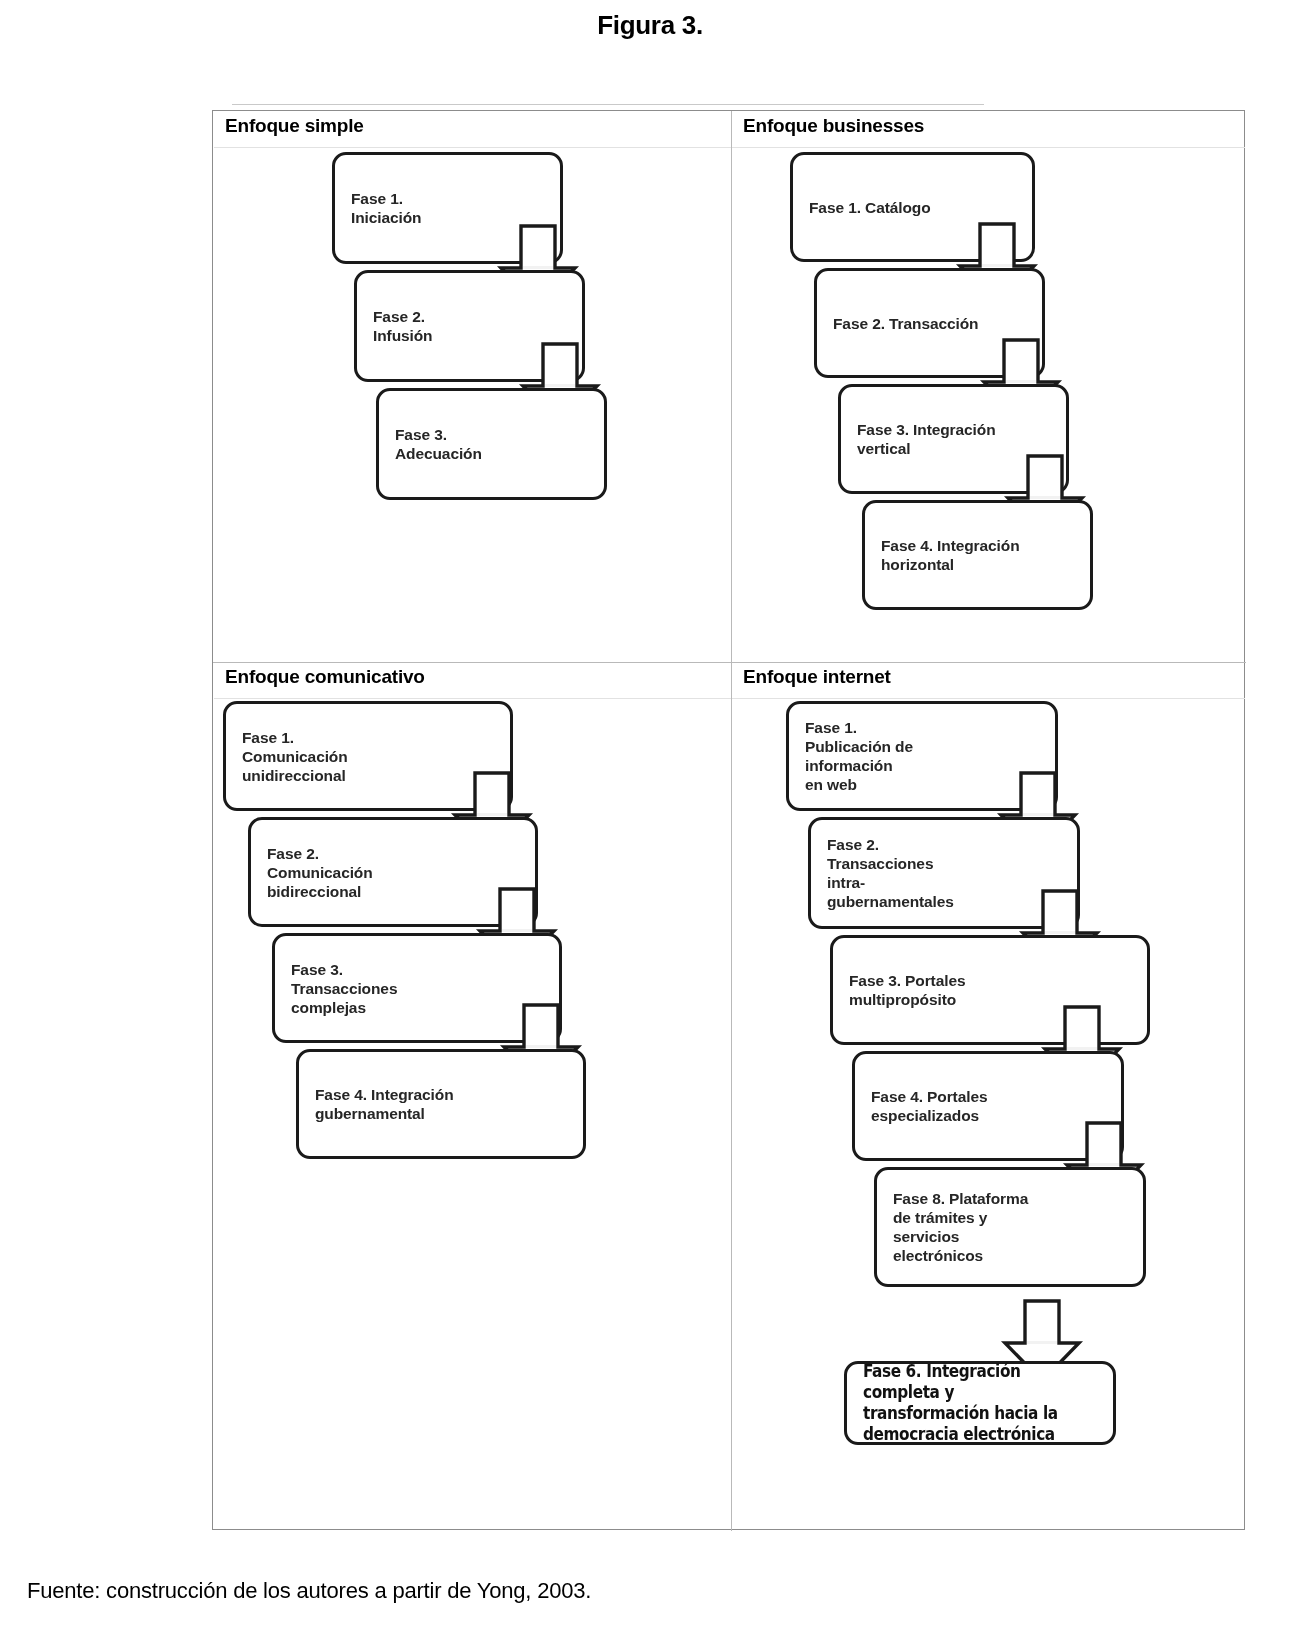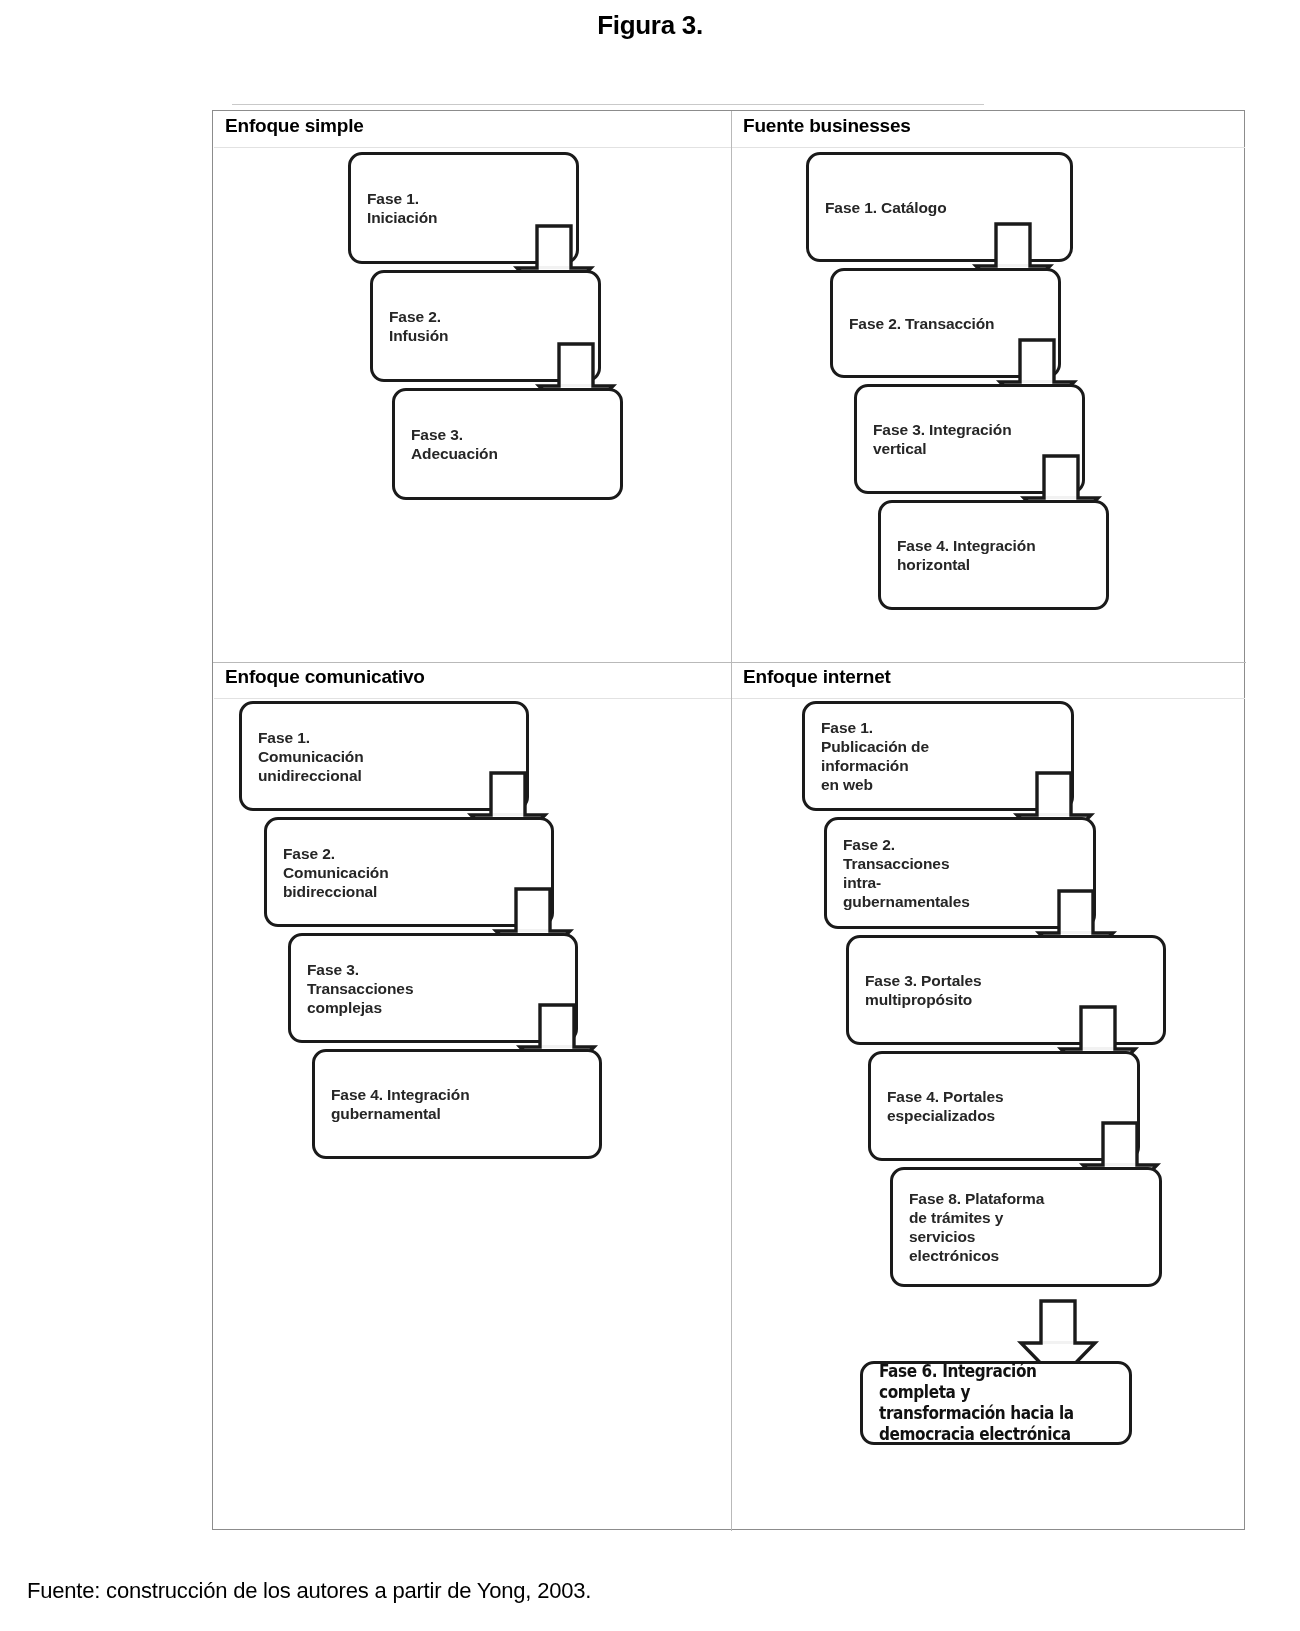--- a/index.html
+++ b/index.html
@@ -113,21 +113,20 @@
     height: 1px;
     background: #e2e2e2;
   }
 
   .quad-body {
     position: absolute;
     left: 0;
     top: 36px;
     right: 0;
     bottom: 0;
-    margin-left: 16px;
   }
 
   
   .pbox {
     position: absolute;
     box-sizing: border-box;
     border: 3px solid #1a1a1a;
     border-radius: 14px;
     background: #ffffff;
   }
@@ -207,26 +206,26 @@
       <div class="pbox" style="left:162px; top:240px; width:231px; height:112px;">
         <div class="ptext">Fase 3.
 Adecuación</div>
       </div>
 
     </div>
   </div>
 
   <div class="quadrant" id="quad-businesses">
     <div class="quad-header">
-      <div class="label">Fuente businesses</div>
+      <div class="label">Enfoque businesses</div>
       <div class="underline"></div>
     </div>
     <div class="quad-body">
 
-      <div class="pbox" style="left:58px; top:4px; width:267px; height:110px;">
+      <div class="pbox" style="left:58px; top:4px; width:245px; height:110px;">
         <div class="ptext">Fase 1. Catálogo</div>
       </div>
 
       <div class="arrow" style="left:226px; top:74px; width:78px; height:84px;">
         <svg width="78" height="84" viewBox="0 0 78 84">
           <polygon points="22,2 56,2 56,44 76,44 39,82 2,44 22,44" fill="#ffffff" stroke="#1a1a1a" stroke-width="3.4" stroke-linejoin="miter"></polygon>
           <rect x="24" y="42" width="30" height="3" fill="#f2f2f2"></rect>
         </svg>
       </div>
 

